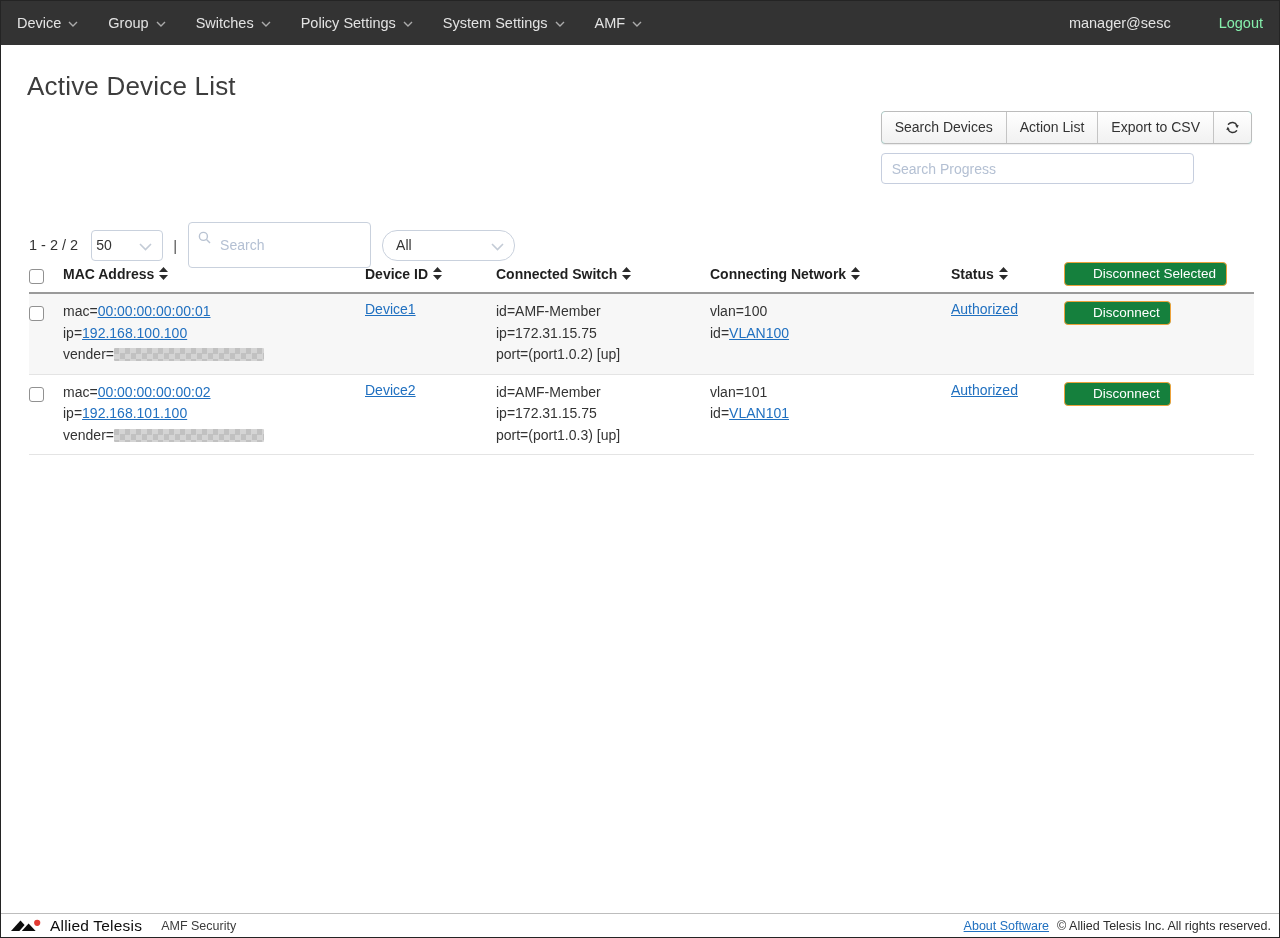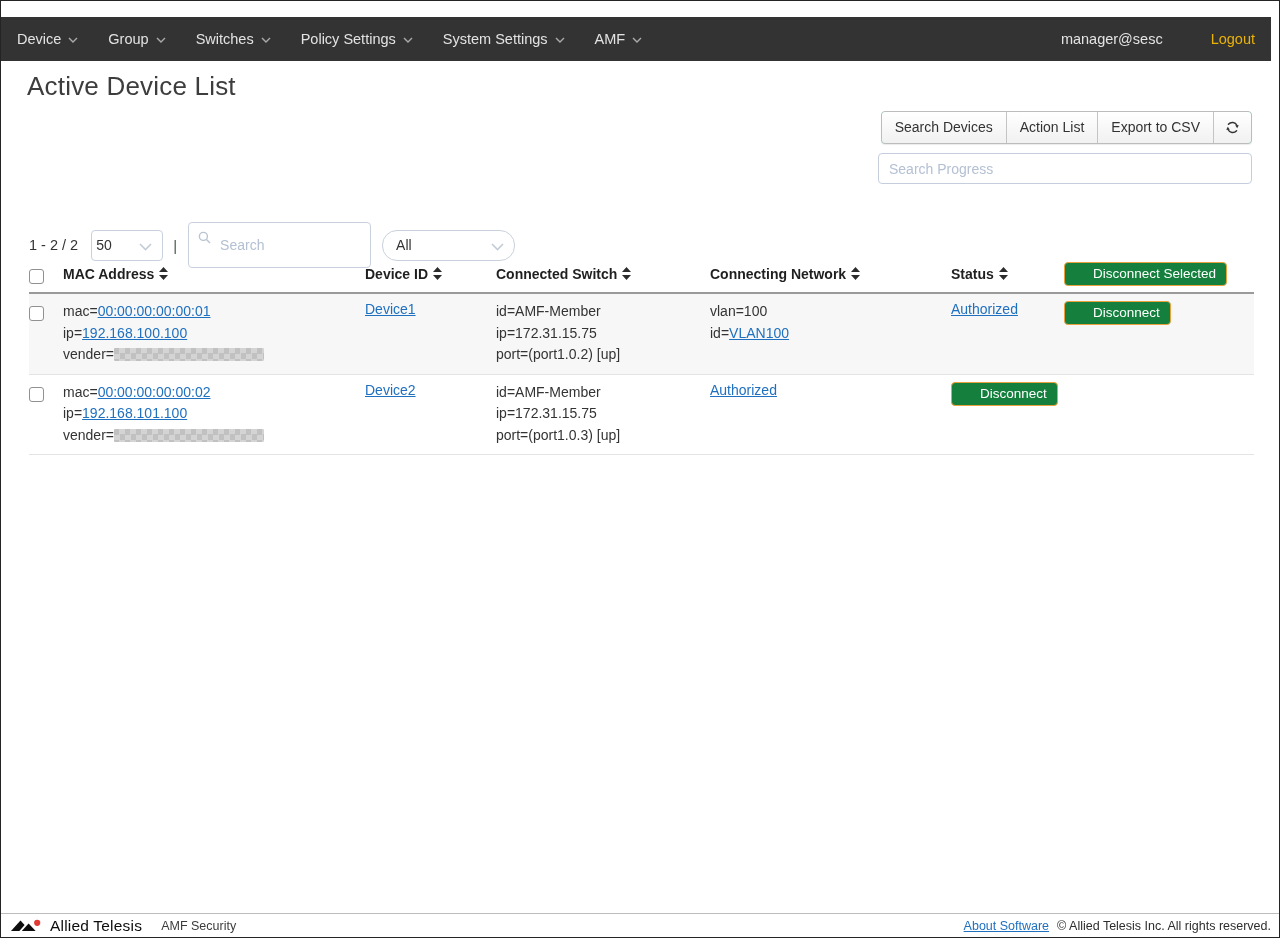--- a/index.html
+++ b/index.html
@@ -5,30 +5,30 @@
   * { box-sizing: border-box; margin: 0; padding: 0; }
   html, body { background: #fff; }
   body { font-family: "Liberation Sans", "DejaVu Sans", sans-serif; }
   .window {
     position: relative; width: 1280px; height: 938px;
     border: 1px solid #242424; background: #fff; overflow: hidden;
   }
 
   
   .navbar {
-    position: absolute; top: 0; left: 0; right: 8px; height: 44px;
+    position: absolute; top: 0; left: 0; right: 0; height: 44px;
     background: #333333; display: flex; align-items: center;
-    padding: 0 16px; color: #e3e3e3; font-size: 14.5px; margin-top: 16px;
+    padding: 0 16px; color: #e3e3e3; font-size: 14.5px;
   }
   .nav-left { display: flex; align-items: center; gap: 30px; }
   .nav-item { display: flex; align-items: center; gap: 7px; cursor: pointer; white-space: nowrap; }
   .nav-item svg { margin-top: 2px; }
   .nav-right { margin-left: auto; display: flex; align-items: center; gap: 48px; }
   .nav-user { color: #e3e3e3; }
-  .nav-logout { color: #eab308; cursor: pointer; text-decoration: none; }
+  .nav-logout { color: #86efac; cursor: pointer; text-decoration: none; }
 
   
   .page-title {
     position: absolute; top: 70px; left: 26px;
     font-size: 26px; font-weight: 400; color: #3d3d3d; letter-spacing: 0.2px;
   }
 
   
   .top-controls { position: absolute; top: 110px; right: 27px; text-align: right; }
   .btn-group {
@@ -38,21 +38,21 @@
   }
   .btn-group .gbtn {
     background: linear-gradient(#ffffff, #f1f1f1);
     border: none; border-right: 1px solid #c4c4c4;
     padding: 6px 13px; font-size: 14px; color: #333; cursor: pointer;
     font-family: inherit; line-height: 19px;
   }
   .btn-group .gbtn:last-child { border-right: none; }
   .btn-group .gbtn.icon-btn { padding: 6px 10px; display: flex; align-items: center; }
   .search-progress {
-    display: block; margin-top: 9px; width: 374px; height: 31px;
+    display: block; margin-top: 9px; width: 313px; height: 31px;
     border: 1px solid #c6cede; border-radius: 4px; padding: 0 10px;
     font-size: 14px; color: #333; font-family: inherit; outline: none;
   }
   .search-progress::placeholder { color: #b4c0d3; }
 
   
   .toolbar { position: absolute; top: 221px; left: 28px; display: flex; align-items: center; }
   .range-text { font-size: 14.5px; color: #333; margin-right: 13px; white-space: nowrap; }
   .fakesel {
     position: relative; height: 31px; border: 1px solid #c9d1dd; border-radius: 4px;
@@ -277,20 +277,24 @@
         <div class="line"><span>mac=</span><a class="lnk">00:00:00:00:00:02</a></div>
         <div class="line"><span>ip=</span><a class="lnk">192.168.101.100</a></div>
         <div class="line"><span>vender=</span><span class="pixelated"></span></div>
       </div>
       <div class="cell"><a class="lnk">Device2</a></div>
       <div class="cell">
         <div class="line">id=AMF-Member</div>
         <div class="line">ip=172.31.15.75</div>
         <div class="line">port=(port1.0.3) [up]</div>
       </div>
+      <div class="cell">
+        <div class="line">vlan=101</div>
+        <div class="line"><span>id=</span><a class="lnk">VLAN101</a></div>
+      </div>
       <div class="cell"><a class="lnk">Authorized</a></div>
       <div class="cell"><button class="btn-orange">Disconnect</button></div>
     </div>
 
   </div>
 
   <div class="footer">
     <div class="brand-wrap">
       <svg width="34" height="17" viewBox="0 0 34 17">
         <path d="M1 14 L10.5 3.5 L14.6 8 L9.4 14 Z" fill="#0d0d0d"></path>

